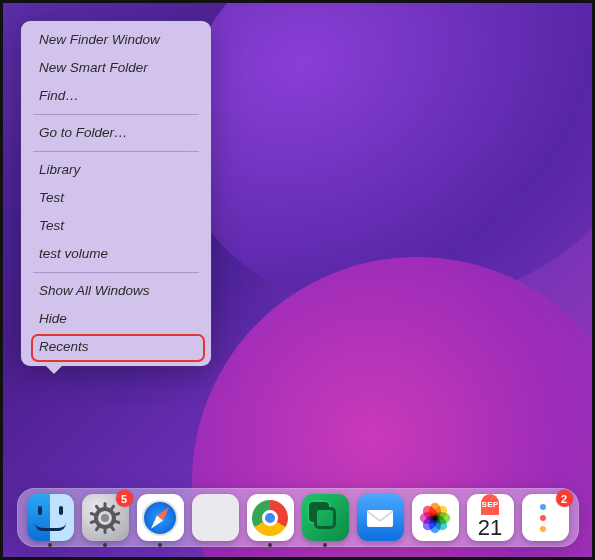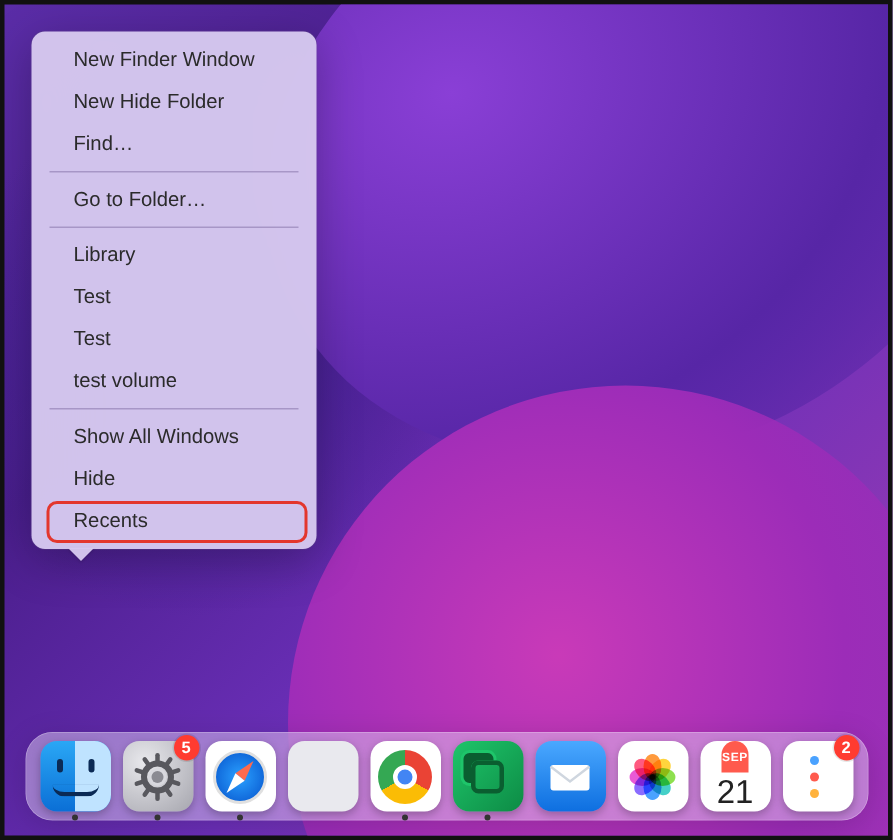--- a/index.html
+++ b/index.html
@@ -32,22 +32,23 @@
   position: absolute; top: 18px; left: 18px;
   width: 190px;
   background: rgba(214, 200, 238, 0.97);
   backdrop-filter: blur(20px);
   border-radius: 9px;
   box-shadow: 0 0 0 .5px rgba(90,70,130,.5), 0 8px 30px rgba(0,0,0,.25);
   padding: 5px 0;
   font-size: 13.5px; color: #2b2b2b;
 }
 .menu-item {
-  padding: 3px 28px; line-height: 22px;
+  padding: 3px 18px; line-height: 22px;
   cursor: default;
+  font-style: italic;
 }
 .separator {
   height: 1px; margin: 4px 12px;
   background: rgba(90,70,130,.35);
 }
 .highlight-box {
   position: absolute; left: 10px; right: 6px; bottom: 4px;
   height: 28px; border: 2.5px solid #e3362d;
   border-radius: 7px; pointer-events: none;
 }
@@ -154,21 +155,21 @@
 </head>
 <body>
 
 <div class="wallpaper-shape3"></div>
 <div class="wallpaper-shape1"></div>
 <div class="wallpaper-shape2"></div>
 
 <div class="context-menu">
   <div id="menu-body">
       <div class="menu-item">New Finder Window</div>
-      <div class="menu-item">New Hide Folder</div>
+      <div class="menu-item">New Smart Folder</div>
       <div class="menu-item">Find…</div>
       <div class="separator"></div>
       <div class="menu-item">Go to Folder…</div>
       <div class="separator"></div>
       <div class="menu-item">Library</div>
       <div class="menu-item">Test</div>
       <div class="menu-item">Test</div>
       <div class="menu-item">test volume</div>
       <div class="separator"></div>
       <div class="menu-item">Show All Windows</div>

